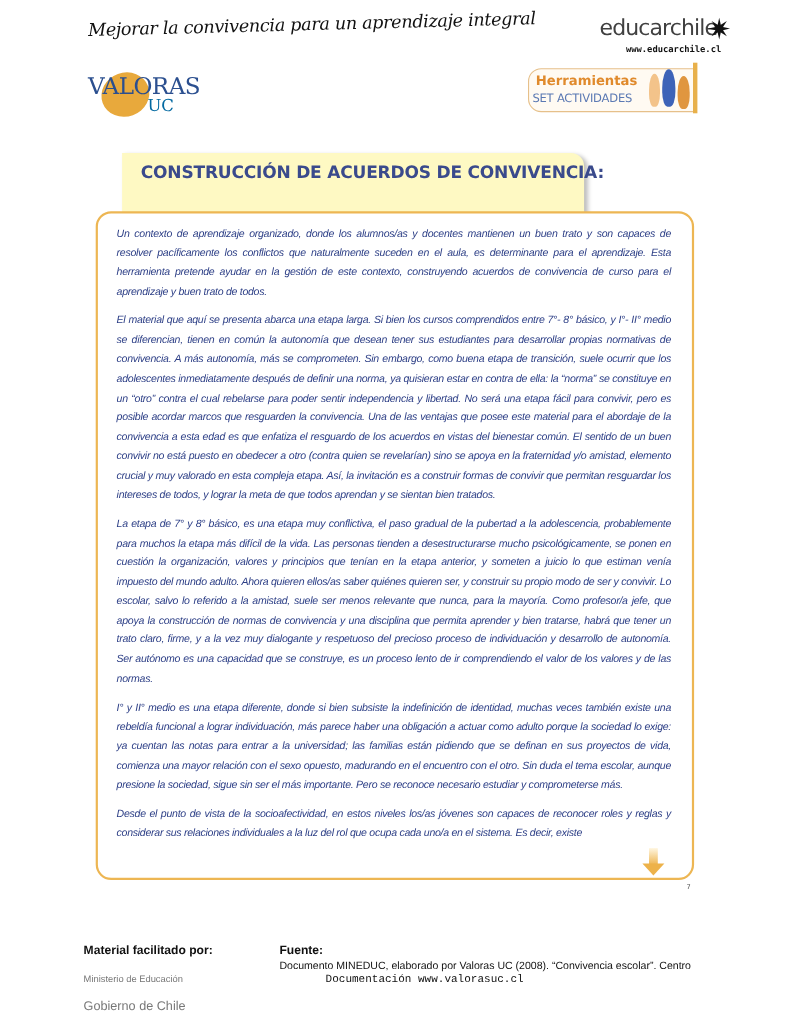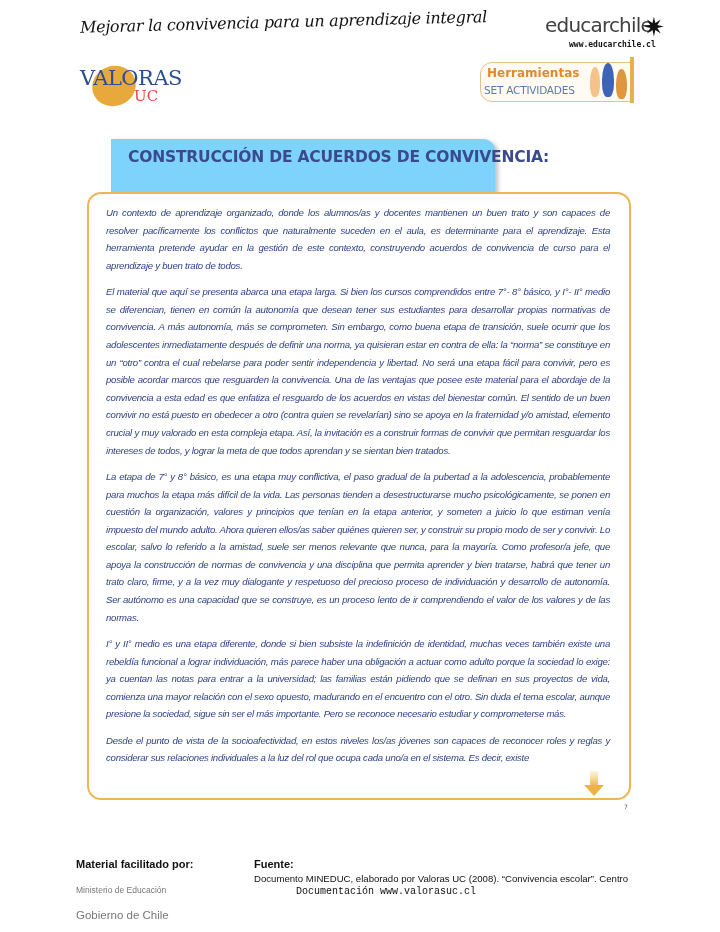--- a/index.html
+++ b/index.html
@@ -7,38 +7,38 @@
 
   .tagline {
     position: absolute; left: 80px; top: 14px; width: 280px;
     font-family: "DejaVu Serif", serif; font-style: italic; font-size: 16px; color: #111;
     transform: rotate(-1.5deg); letter-spacing: -0.3px; white-space: nowrap;
   }
 
   .valoras { position: absolute; left: 80px; top: 60px; width: 100px; height: 50px; }
   .valoras .sun { position: absolute; left: 14px; top: 6px; width: 40px; height: 40px; border-radius: 50%; background: #e8a93c; transform: rotate(-20deg) scaleX(1.1); }
   .valoras .word { position: absolute; left: 0; top: 6px; font-family: "DejaVu Serif", serif; font-size: 21px; color: #2b4f8f; letter-spacing: -0.5px; }
-  .valoras .uc { position: absolute; left: 54px; top: 27px; font-family: "DejaVu Serif", serif; font-size: 15px; color: #ef4444; }
+  .valoras .uc { position: absolute; left: 54px; top: 27px; font-family: "DejaVu Serif", serif; font-size: 15px; color: #0369a1; }
 
   .educarchile { position: absolute; left: 545px; top: 13px; width: 120px; height: 40px; }
   .educarchile .name { position: absolute; left: 0; top: 0; font-family: "DejaVu Sans", sans-serif; font-size: 20px; color: #404040; letter-spacing: -0.8px; }
   .educarchile .url { position: absolute; left: 24px; top: 27px; font-family: "DejaVu Sans Mono", monospace; font-size: 8px; color: #111; font-weight: bold; }
   .educarchile .star { position: absolute; left: 98px; top: 1px; font-size: 26px; color: #111; line-height: 1; }
 
   .herr { position: absolute; left: 480px; top: 57px; width: 155px; height: 46px; }
   .herr .pill { position: absolute; left: 0; top: 5px; width: 150px; height: 38px; border: 1px solid #e6c08a; border-radius: 12px 0 0 12px; background: #fffaf2; }
   .herr .t1 { position: absolute; left: 7px; top: 9px; font-size: 12px; font-weight: bold; color: #e08a2c; }
   .herr .t2 { position: absolute; left: 4px; top: 27px; font-size: 10.5px; color: #5b79b3; letter-spacing: -0.2px; }
   .herr .bar { position: absolute; left: 150px; top: 0; width: 4px; height: 46px; background: #e8b04a; }
   .herr .figs { position: absolute; left: 108px; top: 4px; width: 40px; height: 40px; }
   .herr .figs span { position: absolute; border-radius: 50% 50% 40% 40%; }
 
   .titlebox {
-    position: absolute; left: 111px; top: 139px; width: 384px; height: 62px;
-    background: #7dd3fc; border-radius: 0 12px 0 0;
+    position: absolute; left: 111px; top: 139px; width: 420px; height: 62px;
+    background: #fef9c3; border-radius: 0 12px 0 0;
     box-shadow: 3px 2px 4px rgba(0,0,0,0.25);
   }
   .titlebox .line {
     position: absolute; left: 17px; font-family: "DejaVu Sans", sans-serif; font-weight: bold;
     font-size: 15.5px; color: #3a4a8c; letter-spacing: -0.2px; white-space: nowrap;
   }
   .titlebox .l1 { top: 9px; }
   .titlebox .l2 { top: 27px; }
 
   .contentbox {

